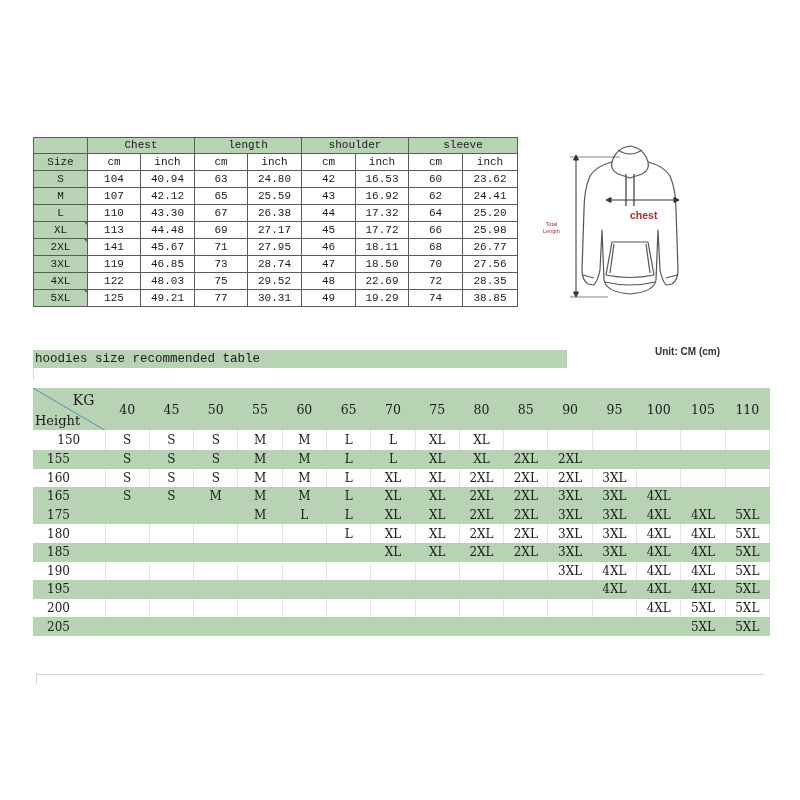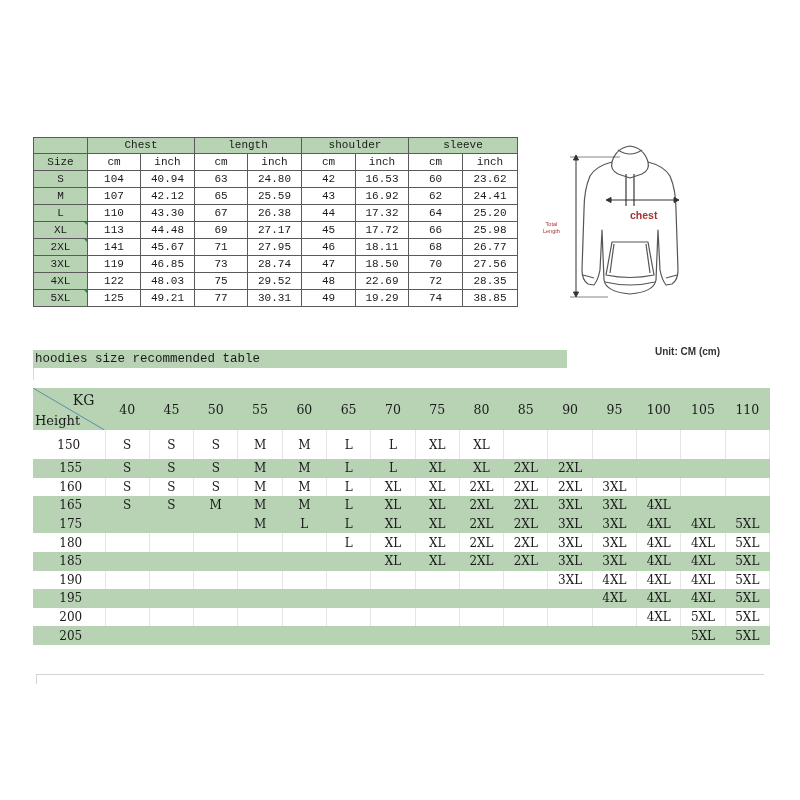--- a/index.html
+++ b/index.html
@@ -32,23 +32,23 @@
 
   
   #rec-table { position: absolute; left: 33px; top: 388px; border-collapse: collapse; table-layout: fixed;
                font-size: 12px; }
   #rec-table td { text-align: center; padding: 0; white-space: nowrap; overflow: hidden;
                   border-right: 1px solid #e4e4e4; }
   #rec-table tr.g td { background: #b7d3b4; border-right-color: #b7d3b4; }
   #rec-table tr.w td { background: #ffffff; }
   #rec-table tr.head td { height: 42px; font-size: 12.5px; }
   #rec-table tr.head td.corner { position: relative; }
-  #rec-table tr.r150 td { height: 29px; }
+  #rec-table tr.r150 td { height: 20px; }
   #rec-table tr.rn td { height: 18.6px; line-height: 18px; }
-  #rec-table td.hcell { text-align: center; padding-left: 4px; }
+  #rec-table td.hcell { text-align: left; padding-left: 14px; }
   #rec-table td.hcell-wide { text-align: center; }
   .corner-kg { position: absolute; right: 10px; top: 4px; font-size: 14px; }
   .corner-h { position: absolute; left: 2px; bottom: 2px; font-size: 13px; }
   .corner-line { position: absolute; left: 0; top: 0; width: 100%; height: 100%; }
   #rec-bottom-line { position: absolute; left: 36px; top: 674px; width: 728px; height: 1px; background: #d4d4d4; }
   #rec-bottom-left { position: absolute; left: 36px; top: 674px; width: 1px; height: 10px; background: #d4d4d4; }
 </style>
 </head>
 <body>
 

